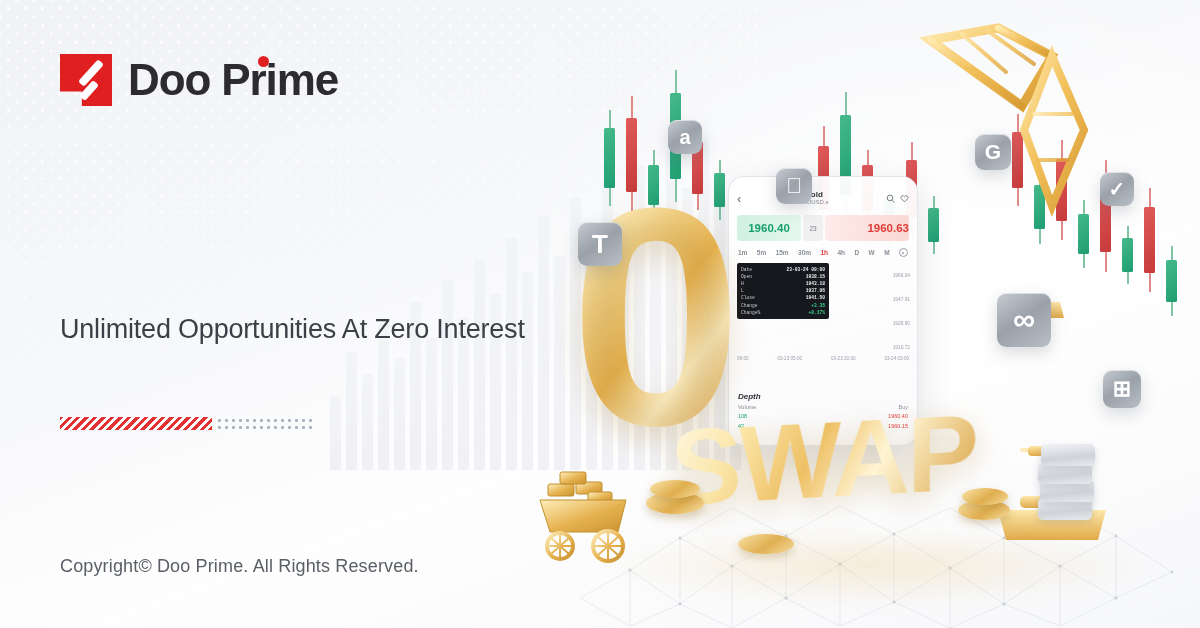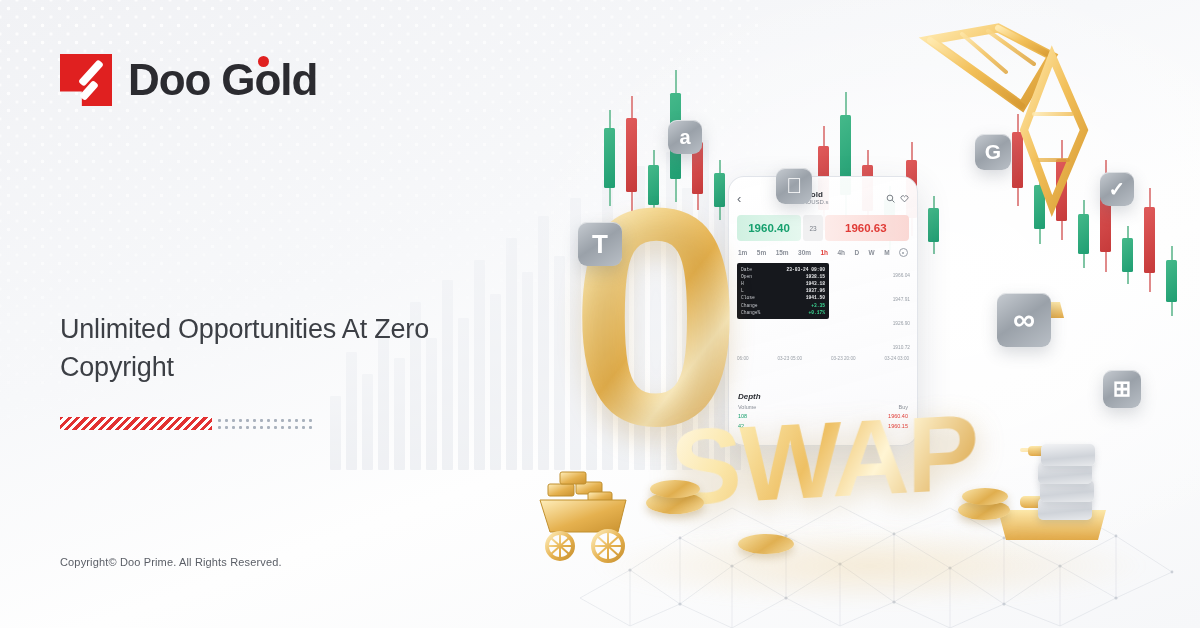--- a/index.html
+++ b/index.html
@@ -90,21 +90,21 @@
   }
   .divider .dots {
     width:100px; height:13px; margin-left:4px;
     background-image:radial-gradient(circle, #8e99a8 1.3px, rgba(0,0,0,0) 1.7px);
     background-size:7px 7px;
     opacity:.75;
   }
 
   .copyright {
     position:absolute; left:60px; top:556px;
-    font-size:11px; color:#5a5e66; letter-spacing:.15px;
+    font-size:18px; color:#5a5e66; letter-spacing:.15px;
   }
 
   
   .art { position:absolute; right:0; top:0; width:640px; height:628px; }
 
   
   .candles { position:absolute; inset:0; }
   .candle { position:absolute; }
   .candle .wick { position:absolute; left:50%; transform:translateX(-50%); width:2px; }
   .candle .body { position:absolute; left:0; width:100%; border-radius:1.5px; }
@@ -129,21 +129,21 @@
   .ph-back { font-size:13px; color:#6b7078; line-height:1; }
   .ph-title { text-align:center; flex:1; }
   .ph-sym { font-size:8px; font-weight:700; color:#2c2f35; line-height:1.15; }
   .ph-sub { font-size:6px; color:#8a8f98; line-height:1.2; }
   .ph-icons { display:flex; gap:5px; align-items:center; color:#6b7078; }
   .ph-icons svg { display:block; }
 
   .quote { display:flex; align-items:stretch; height:26px; margin-top:5px; gap:2px; }
   .bid, .ask { flex:1; display:flex; align-items:center; border-radius:4px; }
   .bid { background:linear-gradient(90deg,rgba(206,240,224,.95),rgba(223,246,235,.8)); justify-content:center; }
-  .ask { background:linear-gradient(90deg,rgba(253,231,228,.8),rgba(250,214,210,.95)); justify-content:flex-start;padding-left:20px; }
+  .ask { background:linear-gradient(90deg,rgba(253,231,228,.8),rgba(250,214,210,.95)); justify-content:flex-end;padding-left:20px; }
   .bid span { font-size:11.5px; font-weight:700; color:#16a06e; }
   .ask span { font-size:11.5px; font-weight:700; color:#e03b36; }
   .spread {
     width:20px; display:flex; align-items:center; justify-content:center;
     font-size:6.5px; color:#7b808a; background:rgba(238,238,240,.9); border-radius:3px;
   }
 
   .tfs { display:flex; align-items:center; justify-content:space-between; margin-top:7px; padding:0 1px; }
   .tfs span { font-size:6.5px; color:#8a8f98; font-weight:600; }
   .tfs span.on { color:#e03b36; }
@@ -570,26 +570,26 @@
       <div class="tile" style="left: 1103px; top: 370px; width: 38px; height: 38px; font-size: 22px;">⊞</div>
     </div>
 
   <div class="logo-row">
     <div class="logo-mark">
       <div class="sq"></div>
         <div class="slash s1"></div>
         <div class="slash s2"></div>
     </div>
     <div class="logo-word">
-      <span>Doo Gold</span>
+      <span>Doo Prime</span>
       <span class="dot"></span>
     </div>
   </div>
 
-  <div class="subhead">Unlimited Opportunities At Zero Copyright</div>
+  <div class="subhead">Unlimited Opportunities At Zero Interest</div>
 
   <div class="divider">
     <div class="stripes"></div>
     <div class="dots"></div>
   </div>
 
   <div class="copyright">Copyright© Doo Prime. All Rights Reserved.</div>
 </div>
 
 </body></html>

